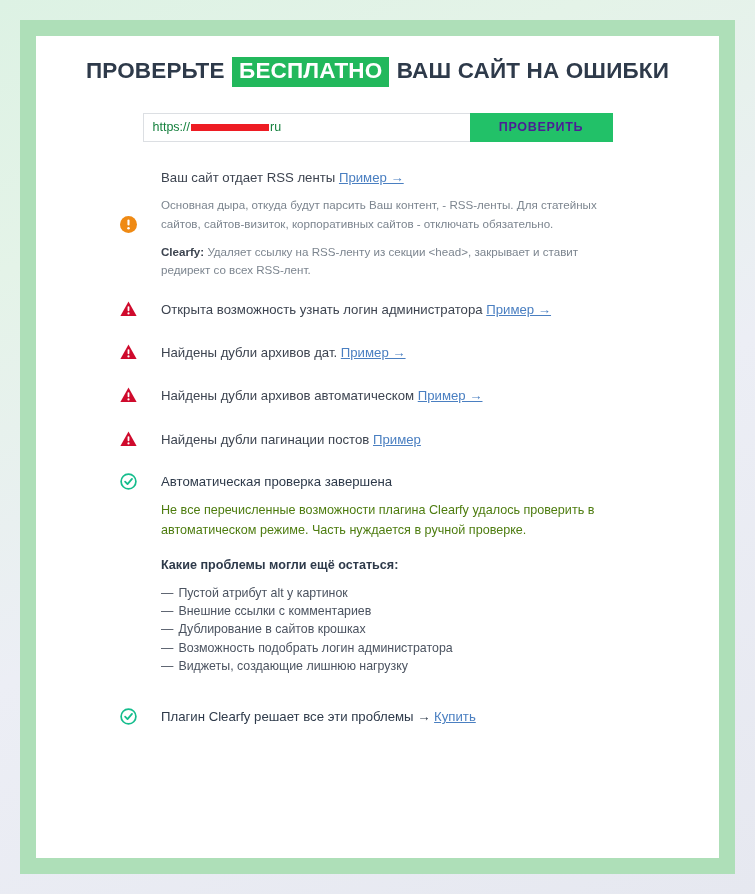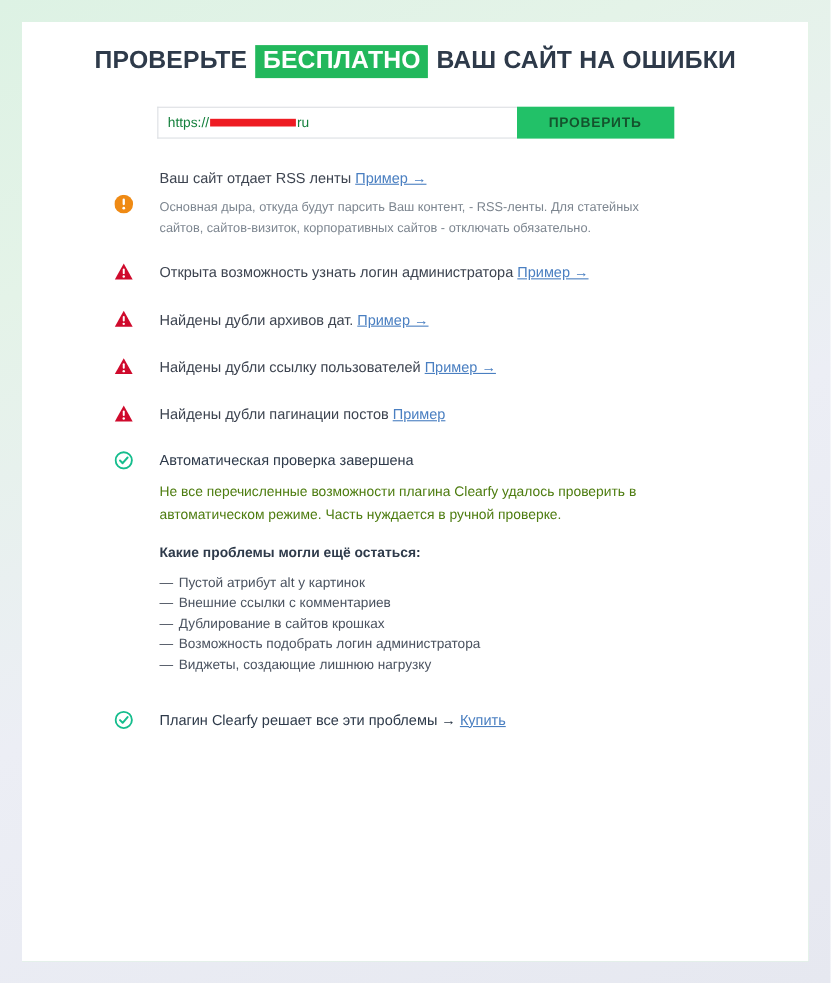--- a/index.html
+++ b/index.html
@@ -17,21 +17,21 @@
   }
 
   
   #app-frame {
     position: absolute;
     left: 20px;
     top: 20px;
     width: 715px;
     height: 854px;
     background: #aedfb8;
-    padding: 0;
+    padding: 16px;
   }
   #page-sheet {
     width: 100%;
     height: 100%;
     background: #ffffff;
     position: relative;
     overflow: hidden;
   }
 
   
@@ -78,21 +78,21 @@
     display: inline-block;
     width: 78px;
     height: 7px;
     background: #ee1c23;
     margin: 0 1px -1px 1px;
     vertical-align: middle;
   }
   #check-button {
     flex: 0 0 143px;
     background: #22c168;
-    color: #14532d;
+    color: #4c1d95;
     border: none;
     font-family: inherit;
     font-size: 12.5px;
     font-weight: bold;
     letter-spacing: 0.7px;
     cursor: pointer;
   }
 
   
   #results {
@@ -186,20 +186,21 @@
           <svg width="17" height="17" viewBox="0 0 17 17">
             <circle cx="8.5" cy="8.5" r="8.5" fill="#ef8a14"></circle>
             <rect x="7.45" y="3.5" width="2.1" height="6.1" rx="1.05" fill="#ffffff"></rect>
             <circle cx="8.5" cy="12.3" r="1.25" fill="#ffffff"></circle>
           </svg>
         </div>
         <div class="result-body">
           <p class="result-headline"><span>Ваш сайт отдает RSS ленты</span>
             <span class="result-link">Пример →</span></p>
           <p class="result-para">Основная дыра, откуда будут парсить Ваш контент, - RSS-ленты. Для статейных сайтов, сайтов-визиток, корпоративных сайтов - отключать обязательно.</p>
+          <p class="result-para"><b>Clearfy:</b><span> Удаляет ссылку на RSS-ленту из секции &lt;head&gt;, закрывает и ставит редирект со всех RSS-лент.</span></p>
         </div>
       </li>
 
       <li class="result-item gap-std">
         <div class="result-icon">
           <svg width="17" height="16" viewBox="0 0 17 16">
             <path d="M8.5 0.6 L16.6 15.1 L0.4 15.1 Z" fill="#cf0a2c"></path>
             <rect x="7.6" y="5.2" width="1.8" height="5" rx="0.9" fill="#ffffff"></rect>
             <circle cx="8.5" cy="12.4" r="1.1" fill="#ffffff"></circle>
           </svg>
@@ -226,21 +227,21 @@
 
       <li class="result-item gap-std">
         <div class="result-icon">
           <svg width="17" height="16" viewBox="0 0 17 16">
             <path d="M8.5 0.6 L16.6 15.1 L0.4 15.1 Z" fill="#cf0a2c"></path>
             <rect x="7.6" y="5.2" width="1.8" height="5" rx="0.9" fill="#ffffff"></rect>
             <circle cx="8.5" cy="12.4" r="1.1" fill="#ffffff"></circle>
           </svg>
         </div>
         <div class="result-body">
-          <p class="result-headline"><span>Найдены дубли ссылку пользователей</span>
+          <p class="result-headline"><span>Найдены дубли архивов автоматическом</span>
             <span class="result-link">Пример →</span></p>
         </div>
       </li>
 
       <li class="result-item gap-final">
         <div class="result-icon">
           <svg width="17" height="16" viewBox="0 0 17 16">
             <path d="M8.5 0.6 L16.6 15.1 L0.4 15.1 Z" fill="#cf0a2c"></path>
             <rect x="7.6" y="5.2" width="1.8" height="5" rx="0.9" fill="#ffffff"></rect>
             <circle cx="8.5" cy="12.4" r="1.1" fill="#ffffff"></circle>

